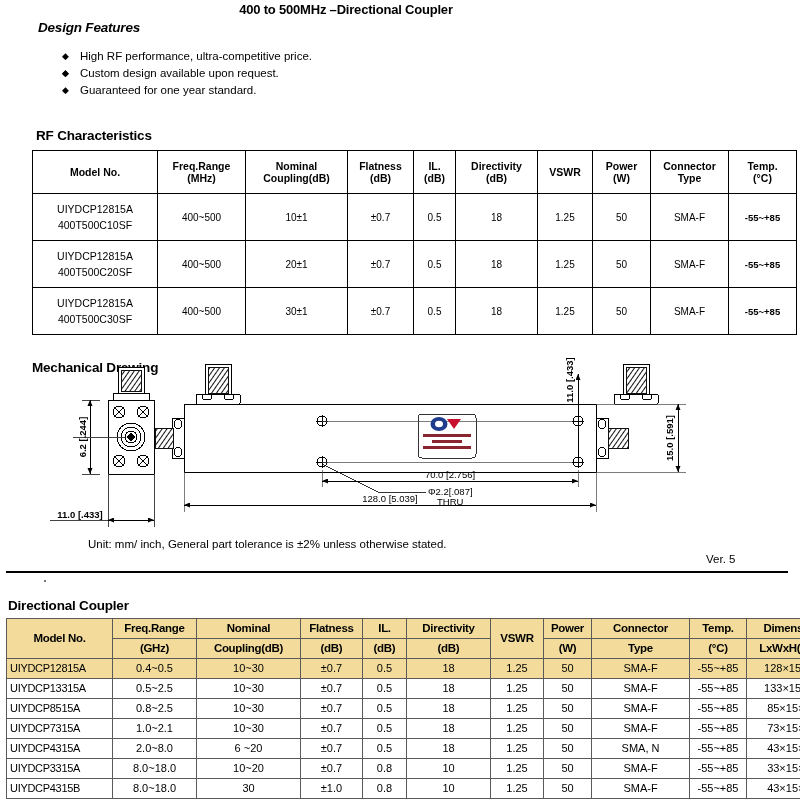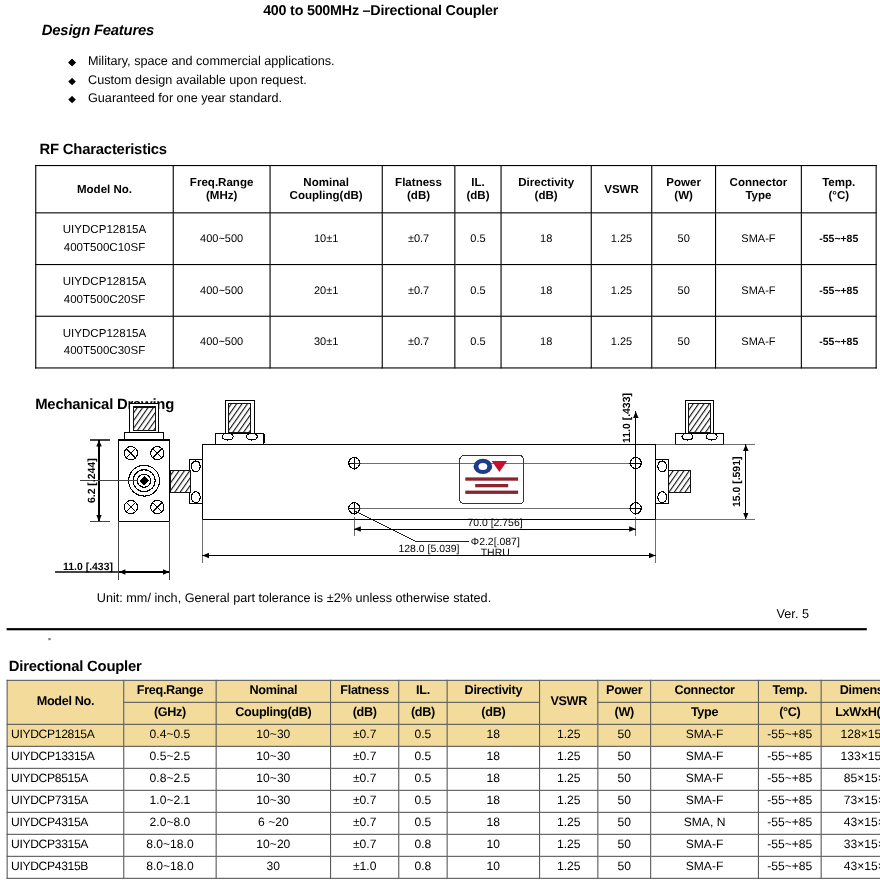--- a/index.html
+++ b/index.html
@@ -172,22 +172,22 @@
   }
 </style>
 </head>
 <body>
 
 <div class="page-title">400 to 500MHz –Directional Coupler</div>
 
 <div class="section-heading" id="h-design">Design Features</div>
 
 <ul class="features">
+  <li><span class="bullet">◆</span><span>High RF performance, ultra-competitive price.</span></li>
   <li><span class="bullet">◆</span></li>
-  <li><span class="bullet">◆</span><span>Military, space and commercial applications.</span></li>
   <li><span class="bullet">◆</span><span>Custom design available upon request.</span></li>
   <li><span class="bullet">◆</span><span>Guaranteed for one year standard.</span></li>
 </ul>
 
 <div class="section-heading" id="h-rf">RF Characteristics</div>
 
 <table id="rf-table">
   <colgroup>
     <col style="width:125px">
       <col style="width:88px">

